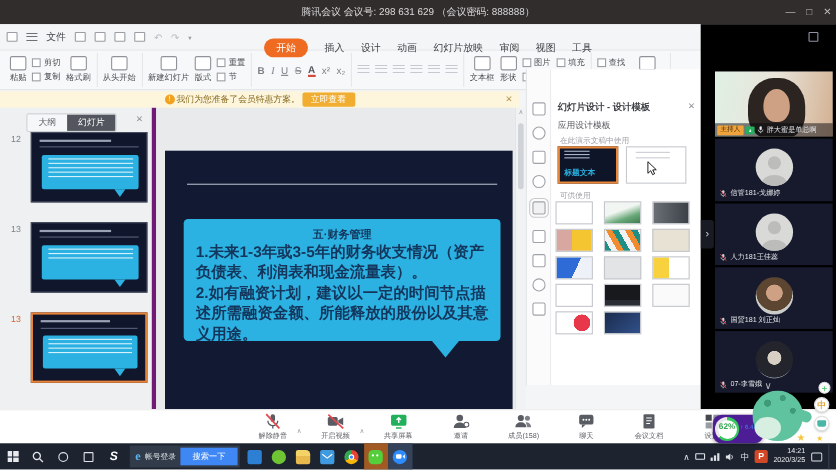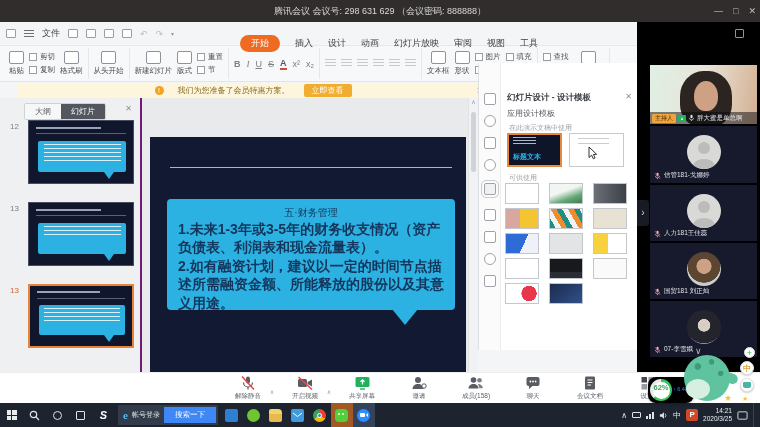--- a/index.html
+++ b/index.html
@@ -30,28 +30,28 @@
   .smalls { display:flex; flex-direction:column; gap:3px; }
   .small { display:flex; align-items:center; gap:3px; font-size:7.5px; color:#4a4d52; white-space:nowrap; }
   .small .ic2 { width:8px; height:8px; border:1px solid #9a9da3; background:#fff; }
   .fmt { display:flex; align-items:center; gap:6px; font-size:9px; color:#7d8086; }
   .fmt .b { font-weight:bold; } .fmt .i { font-style:italic; font-family:"Liberation Serif",serif; }
   .fmt .u { text-decoration:underline; } .fmt .s { text-decoration:line-through; }
   .fmt .a-red { border-bottom:2px solid #d24b3e; color:#54575c; font-weight:bold; }
   .bars { width:11px; height:9px; background:repeating-linear-gradient(#c6c9cf 0 1px,transparent 1px 3px); }
   .caret { font-size:6px; color:#9a9da3; }
 
-  .promo { position:absolute; left:17px; top:61px; width:472px; height:15px; background:#fdf5dc; display:flex; align-items:center; justify-content:center; gap:14px; }
+  .promo { position:absolute; left:0; top:61px; width:472px; height:15px; background:#fdf5dc; display:flex; align-items:center; justify-content:center; gap:2px; }
   .promo .warn { width:9px; height:9px; border-radius:50%; background:#f2a21e; color:#fff; font-size:7px; line-height:9px; text-align:center; }
   .promo .p-text { font-size:8px; color:#8a6c22; }
   .promo .p-btn { font-size:8px; color:#fff; background:#f0ad2f; border-radius:2px; padding:1px 8px; }
   .promo .p-close { position:absolute; right:6px; font-size:8px; color:#b09a55; }
 
   
-  #thumbs { position:absolute; left:0; top:76px; width:142px; height:274px; background:#eef0f2; border-right:2px solid #701a75; }
+  #thumbs { position:absolute; left:0; top:76px; width:142px; height:274px; background:#eef0f2; border-right:4px solid #701a75; }
   .pane-tabs { position:absolute; left:24px; top:5px; display:flex; border:1px solid #cfd2d6; border-radius:2px; overflow:hidden; }
   .pane-tab { font-size:8px; padding:2px 10px; color:#5b5e64; background:#f6f7f8; }
   .pane-tab.active { background:#53565e; color:#fff; }
   .panel-close { position:absolute; right:8px; top:6px; font-size:8px; color:#8d9097; }
   .thumb-row { position:absolute; left:0; width:142px; }
   .thumb-num { position:absolute; left:10px; top:2px; font-size:8px; color:#7c8089; }
   .thumb-num.sel { color:#d2622a; }
   .mini-slide { position:absolute; left:28px; width:106px; height:64px; background:#10172c; border:1px solid #474c5e; }
   .mini-slide.sel { border:2px solid #e8833a; }
   .mini-title { position:absolute; left:7%; top:9%; width:62%; height:2px; background:#9aa3b5; }
@@ -59,21 +59,21 @@
   .mini-box { position:absolute; left:9%; right:7%; top:32%; height:50%; background:#2bb2e2; border-radius:2px; }
   .mini-box i { display:block; height:1px; background:#d9f1fb; margin:3px 6% 0 6%; }
   .mini-tail { position:absolute; right:18%; top:82%; width:0; height:0; border-left:5px solid transparent; border-right:5px solid transparent; border-top:7px solid #2bb2e2; }
 
   
   #editor { position:absolute; left:142px; top:76px; width:326px; height:274px; background:#e8eaec; }
   #slide { position:absolute; left:8px; top:39px; width:316px; height:252px; background:#121a33; }
   .slide-title { position:absolute; left:20px; top:12px; font-size:12.5px; font-weight:bold; color:#c6ccd6; letter-spacing:1px; }
   .slide-rule { position:absolute; left:20px; top:30px; width:282px; height:1px; background:#aeb5c2; }
   .bubble { position:absolute; left:17px; top:62px; width:288px; height:111px; background:#2bb2e2; border-radius:4px; padding:7px 11px 0 11px; }
-  .bubble-head { text-align:center; font-size:10px; font-weight:normal; color:#14365c; }
+  .bubble-head { text-align:center; font-size:10px; font-weight:bold; color:#14365c; }
   .bubble-line { font-size:14px; font-weight:bold; color:#14365c; line-height:1.32; }
   .bubble-tail { position:absolute; left:242px; top:172px; width:0; height:0; border-left:13px solid transparent; border-right:13px solid transparent; border-top:16px solid #2bb2e2; }
 
   
   #vscroll { position:absolute; left:468px; top:76px; width:10px; height:274px; background:#f1f2f3; border-left:1px solid #e2e3e5; font-size:6px; color:#9a9da3; text-align:center; }
   #vscroll .sb-thumb { position:absolute; left:2px; top:14px; width:5px; height:60px; background:#cfd2d6; border-radius:3px; }
 
   
   #taskpane { position:absolute; left:478px; top:63px; width:159px; height:287px; background:#fff; border-left:1px solid #dddfe2; }
   .icon-strip { position:absolute; left:0; top:0; width:22px; height:287px; background:#fbfbfc; border-right:1px solid #ececee; }
@@ -114,21 +114,21 @@
   .members-chevron { position:absolute; left:58px; top:324px; color:#b9bcc4; font-size:9px; }
 
   
   #meetbar { position:absolute; left:0; top:372px; width:760px; height:31px; background:#ffffff; border-top:1px solid #ececec; }
   .mb-items { position:absolute; left:228px; top:2px; display:flex; gap:17px; }
   .mb-item { display:flex; flex-direction:column; align-items:center; gap:1px; width:40px; }
   .mb-item .lbl { font-size:6.5px; color:#5f6368; white-space:nowrap; }
   .mb-chev { font-size:6px; color:#9a9da3; position:relative; top:-14px; left:24px; height:0; }
 
   
-  #speedw { position:absolute; left:648px; top:377px; width:46px; height:26px; background:#000000; border-radius:8px; box-shadow:0 1px 3px rgba(0,0,0,0.25); z-index:40; display:flex; flex-direction:column; align-items:center; justify-content:center; }
+  #speedw { position:absolute; left:648px; top:377px; width:46px; height:26px; background:#4c1d95; border-radius:8px; box-shadow:0 1px 3px rgba(0,0,0,0.25); z-index:40; display:flex; flex-direction:column; align-items:center; justify-content:center; }
   #speedw .ring { position:absolute; left:2px; top:2px; width:22px; height:22px; border-radius:50%; background:conic-gradient(#35c75a 0 62%, #e9e9e9 62% 100%); }
   #speedw .ring .inner { position:absolute; left:2.5px; top:2.5px; width:17px; height:17px; border-radius:50%; background:#fff; }
   #speedw .pct { position:absolute; left:0px; top:6px; width:26px; text-align:center; font-size:7.5px; font-weight:bold; color:#35a552; }
   #speedw .spd { position:absolute; left:25px; top:9px; font-size:5.5px; color:#3f87f5; }
 
   
   #pet { position:absolute; left:676px; top:347px; width:84px; height:58px; z-index:50; pointer-events:none; }
   #pet .body { position:absolute; left:8px; top:8px; width:46px; height:46px; background:#5ec39e; border-radius:50%;
     background-image:radial-gradient(circle at 30% 25%, #3e9a78 3px, transparent 3.5px), radial-gradient(circle at 60% 15%, #3e9a78 2.5px, transparent 3px), radial-gradient(circle at 80% 40%, #3e9a78 2.5px, transparent 3px); }
   #pet .belly { position:absolute; left:10px; top:32px; width:24px; height:20px; background:#d6efe1; border-radius:50%; }

